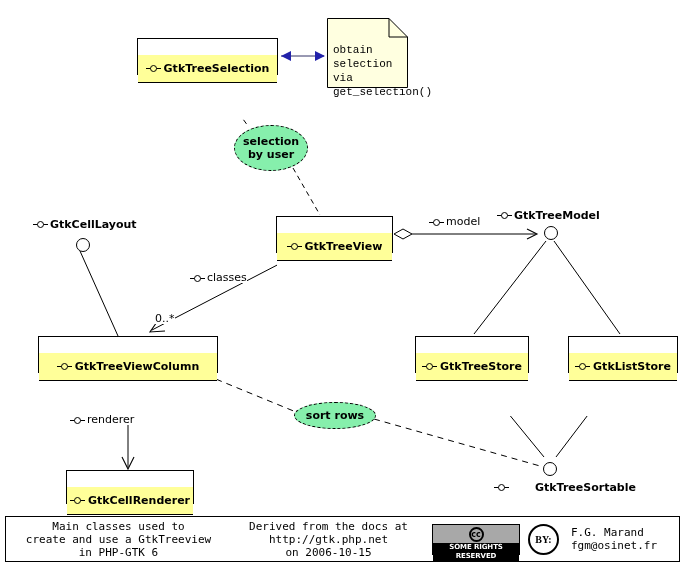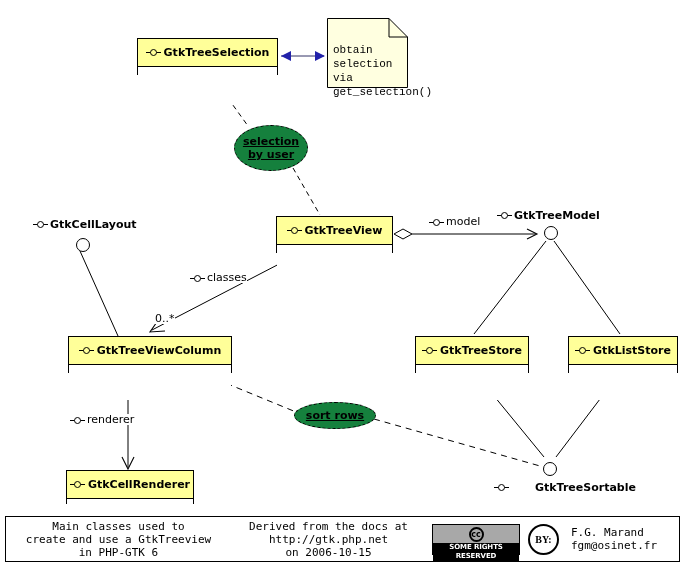--- a/index.html
+++ b/index.html
@@ -43,20 +43,21 @@
     font-family: "DejaVu Sans", sans-serif;
     line-height: 1;
     padding: 0 4px;
     display: flex;
     align-items: center;
     justify-content: center;
     gap: 3px;
     height: 28px;
     box-sizing: border-box;
     white-space: nowrap;
+    margin-top: 16px;
   }
   .uml-class .body {
     height: 100%;
     background: #ffffff;
   }
 
   
   .iface-glyph {
     display: inline-block;
     position: relative;
@@ -144,32 +145,31 @@
     padding: 5px 4px 4px 6px;
     box-sizing: border-box;
     white-space: pre-line;
   }
 
   
   .uml-ellipse {
     position: absolute;
     border: 1px dashed #000000;
     border-radius: 50%;
-    background: #15803d;
+    background: #86efac;
     display: flex;
     align-items: center;
     justify-content: center;
     text-align: center;
     font-size: 11px;
     font-weight: bold;
     color: #000000;
     font-family: "DejaVu Sans", sans-serif;
     line-height: 13px;
     box-sizing: border-box;
-    text-decoration: underline;
   }
 
   
   #footer {
     position: absolute;
     left: 5px;
     top: 516px;
     width: 675px;
     height: 46px;
     border: 1px solid #000000;
@@ -318,21 +318,21 @@
   </div>
 
   <div class="uml-class" style="left:276px; top:216px; width:117px; height:37px;">
     <div class="hdr">
       <span class="iface-glyph"></span>
       <span>GtkTreeView</span>
     </div>
     <div class="body"></div>
   </div>
 
-  <div class="uml-class" style="left:68px; top:336px; width:164px; height:37px;">
+  <div class="uml-class" style="left:38px; top:336px; width:180px; height:37px;">
     <div class="hdr">
       <span class="iface-glyph"></span>
       <span>GtkTreeViewColumn</span>
     </div>
     <div class="body"></div>
   </div>
 
   <div class="uml-class" style="left:415px; top:336px; width:114px; height:37px;">
     <div class="hdr">
       <span class="iface-glyph"></span>

